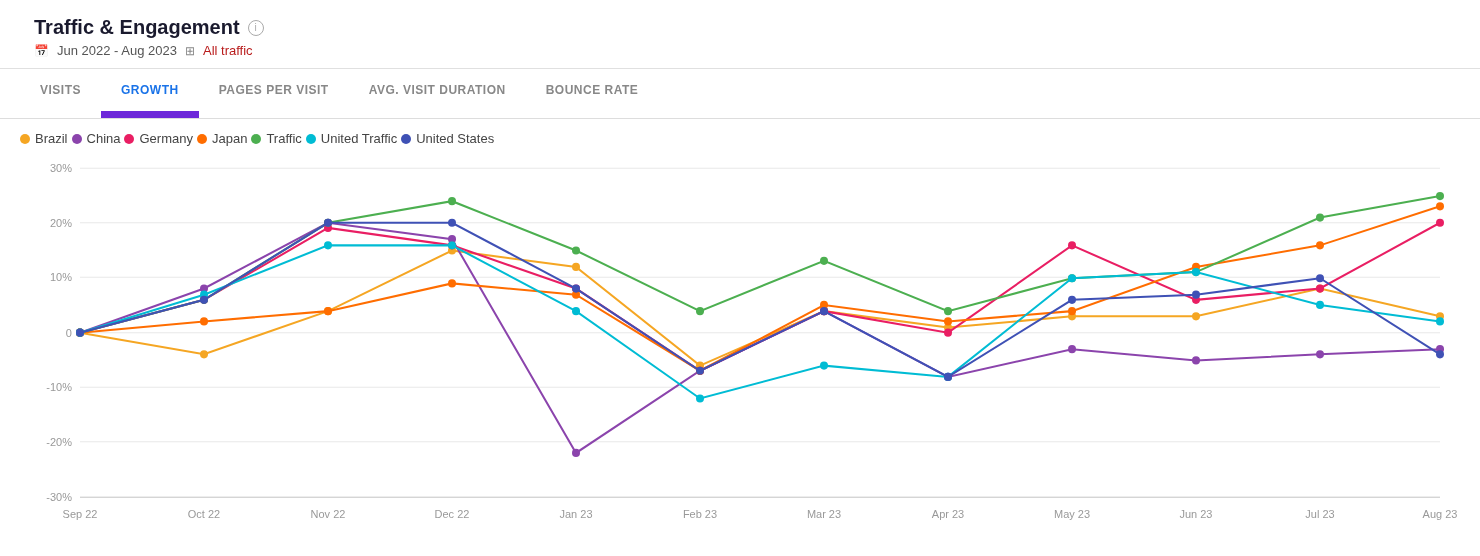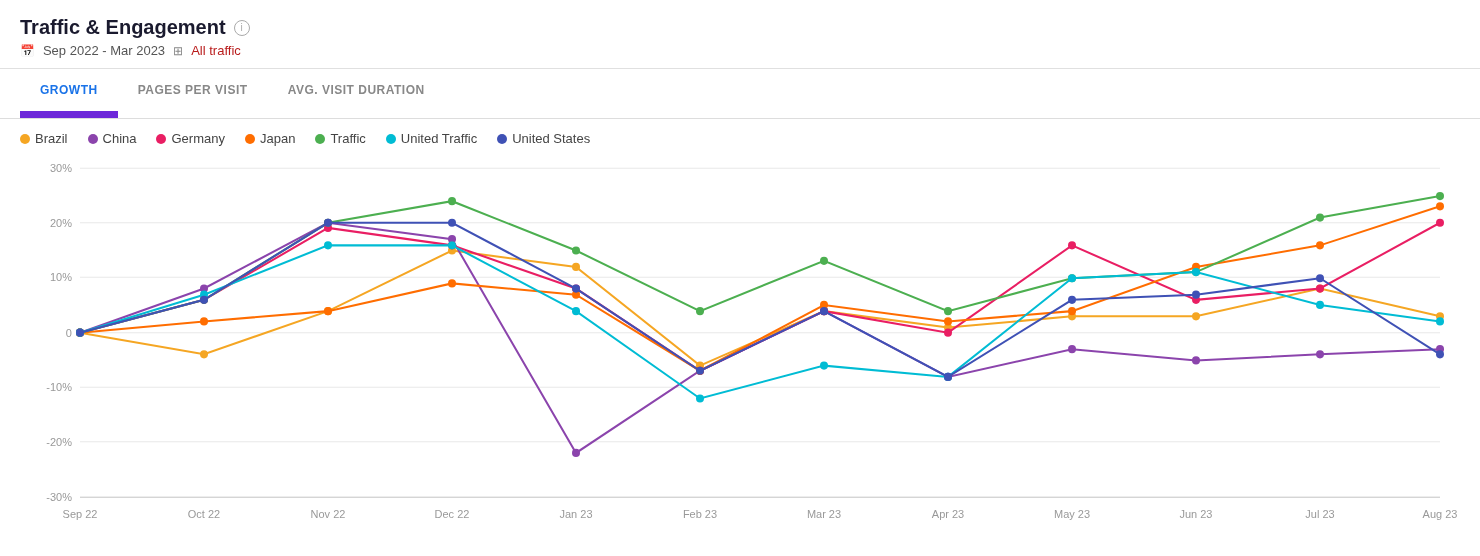--- a/index.html
+++ b/index.html
@@ -1,58 +1,60 @@
 <!DOCTYPE html>
 <html><head>
   <meta charset="utf-8">
   <style>
     * { box-sizing: border-box; margin: 0; padding: 0; }
     body { font-family: Arial, sans-serif; background: #fff; color: #333; width: 1480px; }
-    .header { padding: 16px 20px 0 20px; }
+    .header { padding: 16px 20px 0 34px; }
     .title-row { display: flex; align-items: center; gap: 8px; }
     .title { font-size: 20px; font-weight: bold; color: #1a1a2e; }
     .info-icon { width: 16px; height: 16px; border-radius: 50%; border: 1.5px solid #aaa; display: inline-flex; align-items: center; justify-content: center; font-size: 10px; color: #aaa; cursor: pointer; }
     .subtitle-row { display: flex; align-items: center; gap: 8px; margin-top: 4px; color: #555; font-size: 13px; }
     .calendar-icon { color: #888; font-size: 12px; }
     .divider-h { border: none; border-top: 1px solid #e0e0e0; margin: 10px 0 0 0; }
     .tabs { display: flex; gap: 0; padding: 0 20px; border-bottom: 1px solid #ddd; margin-top: 0; }
     .tab { padding: 14px 20px; font-size: 12px; font-weight: 600; color: #888; cursor: pointer; letter-spacing: 0.5px; border-bottom: 3px solid transparent; text-transform: uppercase; }
     .tab.active { color: #1a73e8; border-bottom: 7px solid #6d28d9; }
-    .legend { display: flex; align-items: center; gap: 20px; padding: 12px 20px; flex-wrap: wrap; }
+    .legend { display: flex; align-items: center; gap: 4px; padding: 12px 20px; flex-wrap: wrap; }
     .legend-item { display: flex; align-items: center; gap: 5px; font-size: 13px; color: #444; }
     .legend-dot { width: 10px; height: 10px; border-radius: 50%; }
     .chart-area { padding: 0 20px 10px 20px; position: relative; text-align: right; }
     svg.chart { width: 100%; height: 370px; }
     .y-label { font-size: 11px; fill: #999; }
     .x-label { font-size: 11px; fill: #999; }
     .grid-line { stroke: #e8e8e8; stroke-width: 1; }
     .traffic-icon { font-size: 12px; color: #888; }
   </style>
 </head>
 <body>
 
 <div class="header">
   <div class="title-row">
     <span class="title">Traffic &amp; Engagement</span>
     <span class="info-icon">i</span>
   </div>
   <div class="subtitle-row">
     <span class="calendar-icon">📅</span>
-    <span>Sep 2022 - Mar 2023</span>
+    <span>Jun 2022 - Aug 2023</span>
     <span class="traffic-icon">⊞</span>
     <span style="color:#b91c1c">All traffic</span>
   </div>
 </div>
 
 <hr class="divider-h">
 
 <div class="tabs">
+  <div class="tab">VISITS</div>
   <div class="tab active">GROWTH</div>
   <div class="tab">PAGES PER VISIT</div>
   <div class="tab">AVG. VISIT DURATION</div>
+  <div class="tab">BOUNCE RATE</div>
 </div>
 
 <div class="legend">
   <div class="legend-item">
     <span class="legend-dot" style="background:#f5a623"></span>
     <span>Brazil</span>
   </div>
   <div class="legend-item">
     <span class="legend-dot" style="background:#8b44ac"></span>
     <span>China</span>

